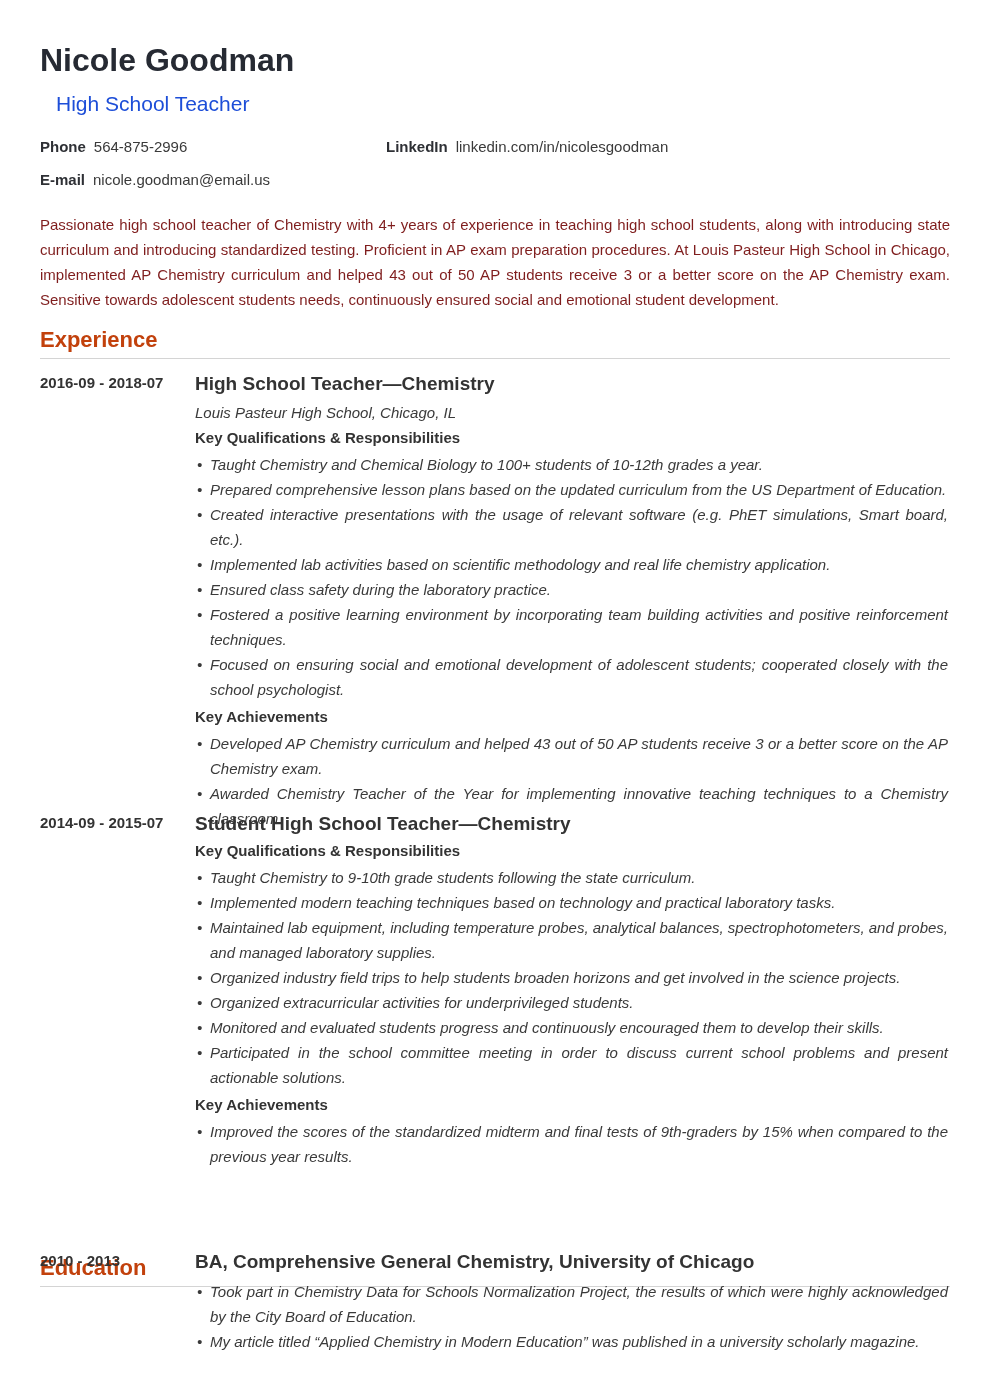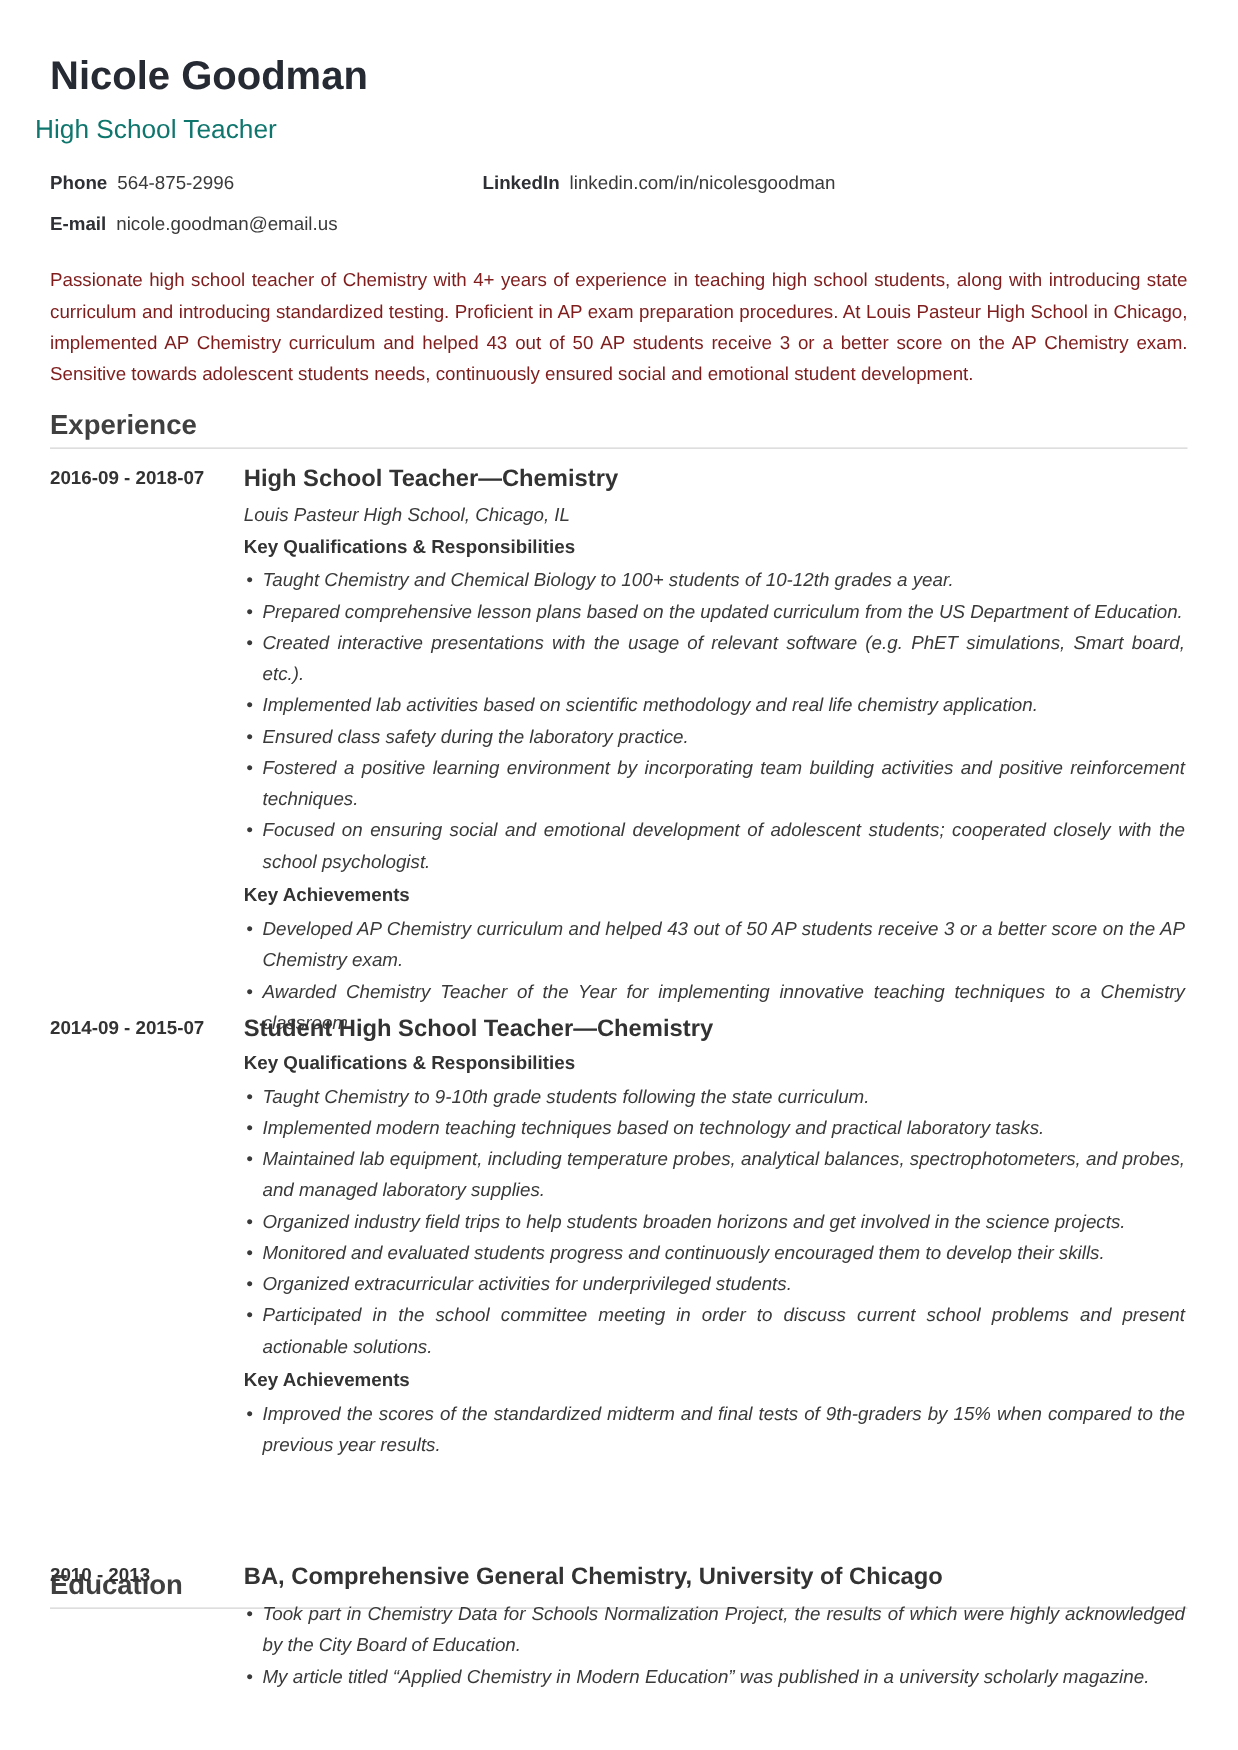--- a/index.html
+++ b/index.html
@@ -7,34 +7,34 @@
     width: 990px; height: 1400px; overflow: hidden;
     font-family: "Liberation Sans", sans-serif;
     color: #3a3a3a;
   }
   .page { position: relative; padding: 0 40px; }
   .name {
     position: absolute; left: 40px; top: 36px;
     font-size: 32px; font-weight: bold; color: #262a33; margin: 0; line-height: 48px;
   }
   .title {
-    position: absolute; left: 28px; top: 91px;
-    font-size: 21px; color: #0f766e; line-height: 26px;
+    position: absolute; left: 56px; top: 91px;
+    font-size: 21px; color: #1d4ed8; line-height: 26px;
   }
   .contact {
     position: absolute; font-size: 15px; line-height: 20px; color: #3a3a3a;
   }
   .contact .lbl { font-weight: bold; color: #2e3035; margin-right: 8px; }
   .summary {
     position: absolute; left: 40px; top: 212px; width: 910px;
     font-size: 15px; line-height: 25px; text-align: justify; color: #7f1d1d;
   }
   .section-head {
     position: absolute; left: 40px; width: 910px;
-    font-size: 22px; font-weight: bold; color: #404040;
+    font-size: 22px; font-weight: bold; color: #c2410c;
     border-bottom: 1px solid #d4d4d4; padding-bottom: 4px; line-height: 28px;
   }
   .entry { position: absolute; left: 40px; width: 910px; }
   .entry .date {
     position: absolute; left: 0; top: 4px; width: 150px;
     font-size: 15px; font-weight: bold; color: #333333;
   }
   .entry .body { position: absolute; left: 155px; width: 755px; }
   .entry .role { font-size: 19px; font-weight: bold; color: #333333; line-height: 28px; margin: 0; }
   .entry .org { font-size: 15px; font-style: italic; color: #3a3a3a; line-height: 25px; }
@@ -96,22 +96,22 @@
   <div class="entry" style="top:810px;">
     <div class="date">2014-09 - 2015-07</div>
     <div class="body">
       <h3 class="role">Student High School Teacher—Chemistry</h3>
       <div class="sub">Key Qualifications &amp; Responsibilities</div>
       <ul class="bl">
         <li>Taught Chemistry to 9-10th grade students following the state curriculum.</li>
         <li>Implemented modern teaching techniques based on technology and practical laboratory tasks.</li>
         <li>Maintained lab equipment, including temperature probes, analytical balances, spectrophotometers, and probes, and managed laboratory supplies.</li>
         <li>Organized industry field trips to help students broaden horizons and get involved in the science projects.</li>
+        <li>Organized extracurricular activities for underprivileged students.</li>
         <li>Monitored and evaluated students progress and continuously encouraged them to develop their skills.</li>
-        <li>Organized extracurricular activities for underprivileged students.</li>
         <li>Participated in the school committee meeting in order to discuss current school problems and present actionable solutions.</li>
       </ul>
       <div class="sub">Key Achievements</div>
       <ul class="bl">
         <li>Improved the scores of the standardized midterm and final tests of 9th-graders by 15% when compared to the previous year results.</li>
       </ul>
     </div>
   </div>
 
   <div class="section-head" style="top:1254px;">Education</div>

